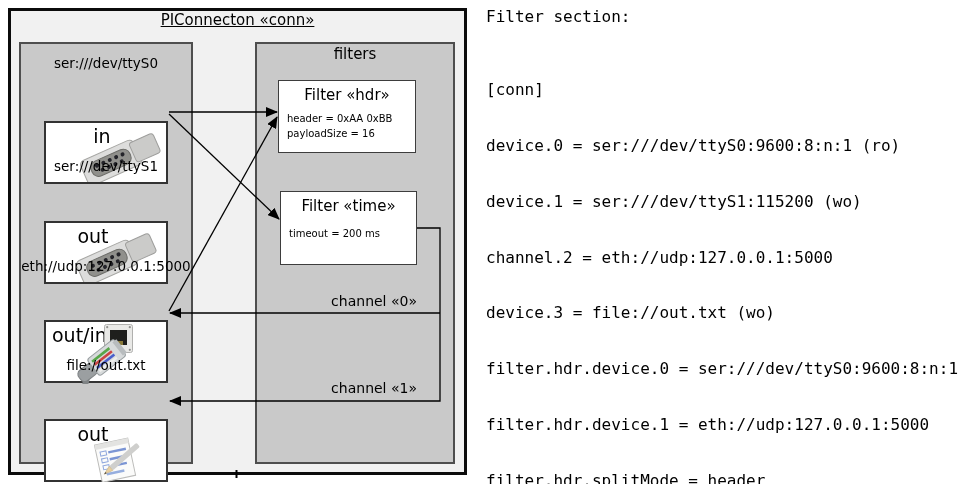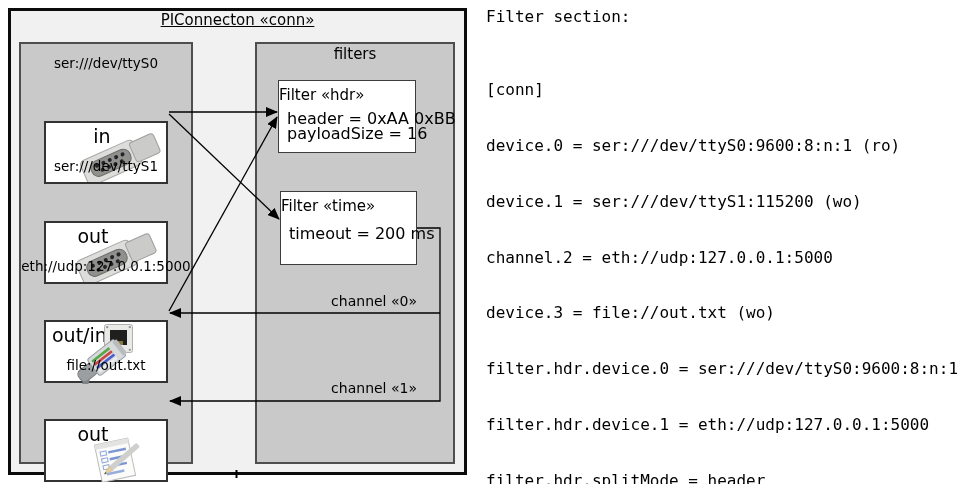--- a/index.html
+++ b/index.html
@@ -40,22 +40,22 @@
   }
   .shift-left{padding-right:26px;}
   .shift-left-sm{padding-right:8px;}
   .port-left{text-align:left;left:6px;right:auto;}
 
   .filter-box{
     background:#ffffff;border:1.5px solid #3d3d3d;box-sizing:border-box;
   }
   .filter-hdr{left:278px;top:80px;width:138px;height:73px;}
   .filter-time{left:280px;top:191px;width:137px;height:74px;}
-  .filter-title{position:absolute;top:5px;left:0;right:0;font-size:15px;white-space:nowrap;}
-  .filter-attrs{position:absolute;left:8px;font-size:16px;line-height:14.5px;white-space:nowrap;}
+  .filter-title{position:absolute;top:5px;left:0;right:0;text-align:center;font-size:15px;white-space:nowrap;}
+  .filter-attrs{position:absolute;left:8px;font-size:10px;line-height:14.5px;white-space:nowrap;}
   .attrs-hdr{top:31px;}
   .attrs-time{top:35px;}
 
   .ch-label{font-size:14px;white-space:nowrap;margin-left:12px;}
   .ch0{right:547px;top:293px;}
   .ch1{right:547px;top:380px;}
 
   .wires{left:0;top:0;width:964px;height:484px;pointer-events:none;}
 
   

